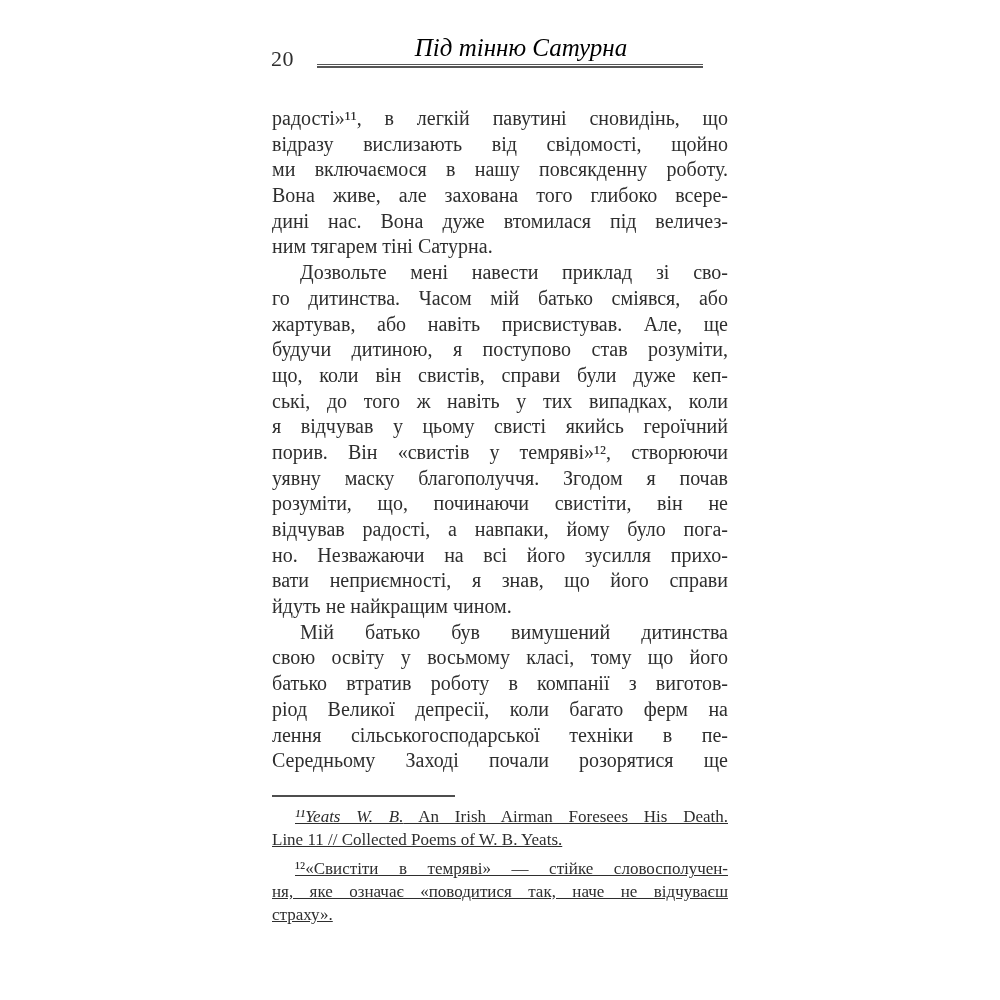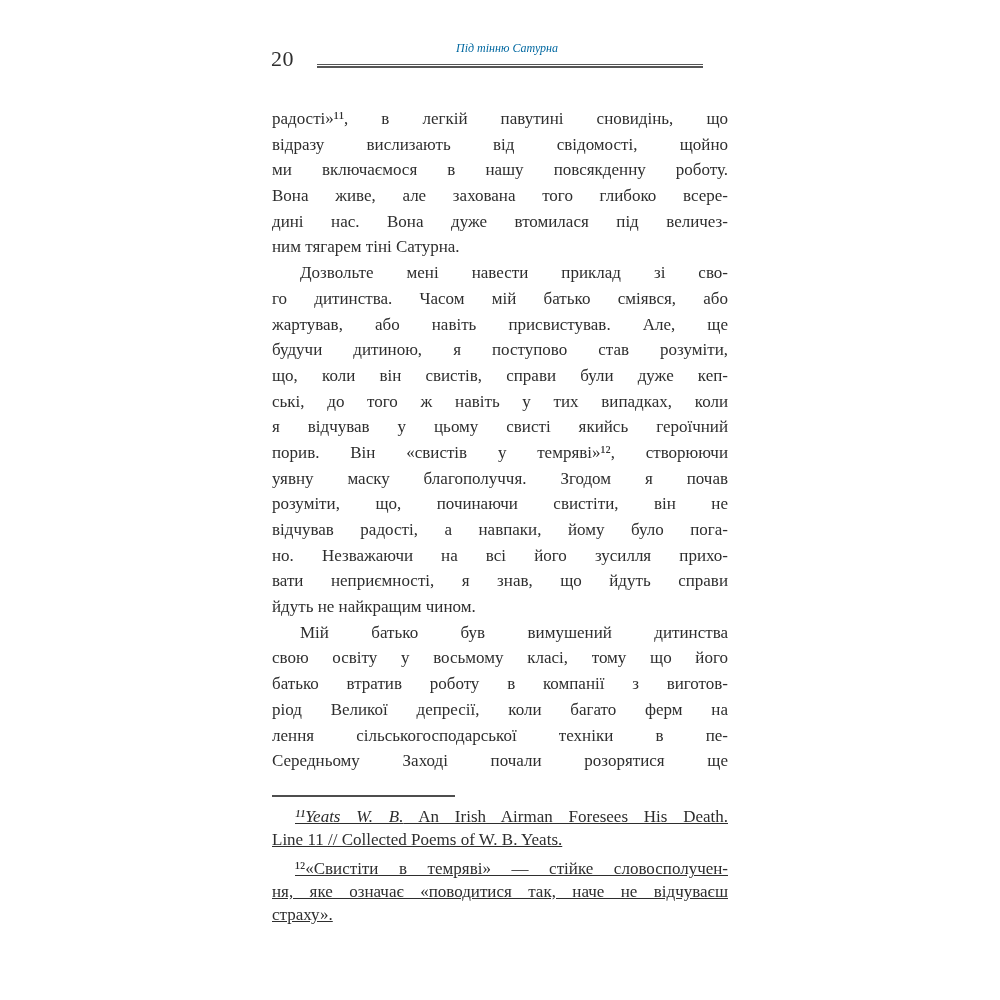--- a/index.html
+++ b/index.html
@@ -23,47 +23,47 @@
   .page-number {
     position: absolute;
     left: 271px;
     top: 47px;
     font-size: 22px;
     line-height: 24px;
     letter-spacing: 0.5px;
   }
   .running-title {
     position: absolute;
-    left: 314px;
+    left: 328px;
     top: 37px;
     width: 386px;
     text-align: center;
     font-style: italic;
-    font-size: 12px;
+    font-size: 25px;
     line-height: 22px;
-    color: #0369a1;
+    color: #000000;
   }
   .header-rule {
     position: absolute;
     left: 317px;
     top: 64px;
     width: 386px;
     height: 1px;
     border-top: 1.5px solid #565656;
     border-bottom: 2px solid #565656;
     background: transparent;
   }
 
   
   .body-text {
     position: absolute;
     left: 272px;
     top: 106px;
     width: 456px;
-    font-size: 17px;
+    font-size: 20px;
     line-height: 25.7px;
   }
   .line {
     text-align: justify;
     text-align-last: justify;
     height: 25.7px;
     overflow: hidden;
     white-space: nowrap;
   }
   .line.endline {
@@ -133,21 +133,21 @@
       <div class="line">жартував, або навіть присвистував. Але, ще</div>
       <div class="line">будучи дитиною, я поступово став розуміти,</div>
       <div class="line">що, коли він свистів, справи були дуже кеп-</div>
       <div class="line">ські, до того ж навіть у тих випадках, коли</div>
       <div class="line">я відчував у цьому свисті якийсь героїчний</div>
       <div class="line">порив. Він «свистів у темряві»¹², створюючи</div>
       <div class="line">уявну маску благополуччя. Згодом я почав</div>
       <div class="line">розуміти, що, починаючи свистіти, він не</div>
       <div class="line">відчував радості, а навпаки, йому було пога-</div>
       <div class="line">но. Незважаючи на всі його зусилля прихо-</div>
-      <div class="line">вати неприємності, я знав, що йдуть справи</div>
+      <div class="line">вати неприємності, я знав, що його справи</div>
       <div class="line endline">йдуть не найкращим чином.</div>
       <div class="line indent">Мій батько був вимушений дитинства</div>
       <div class="line">свою освіту у восьмому класі, тому що його</div>
       <div class="line">батько втратив роботу в компанії з виготов-</div>
       <div class="line">ріод Великої депресії, коли багато ферм на</div>
       <div class="line">лення сільськогосподарської техніки в пе-</div>
       <div class="line">Середньому Заході почали розорятися ще</div>
     </div>
 
   <div class="footnote-rule"></div>

